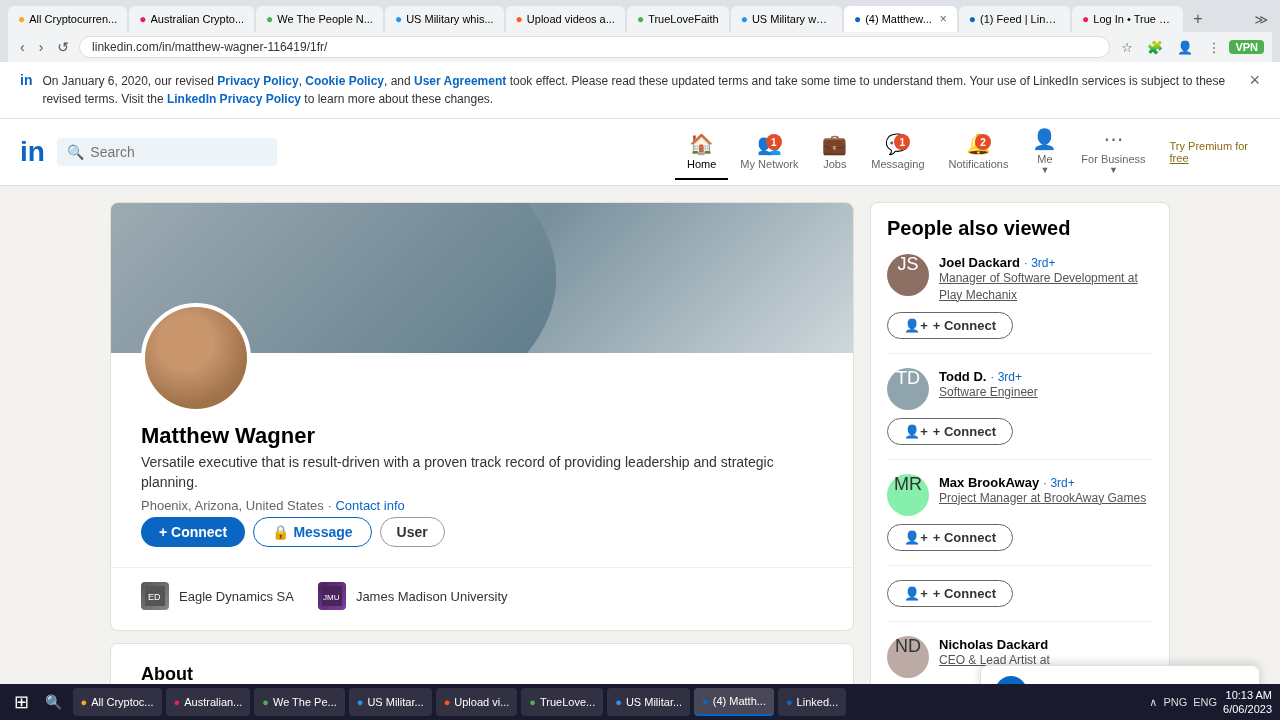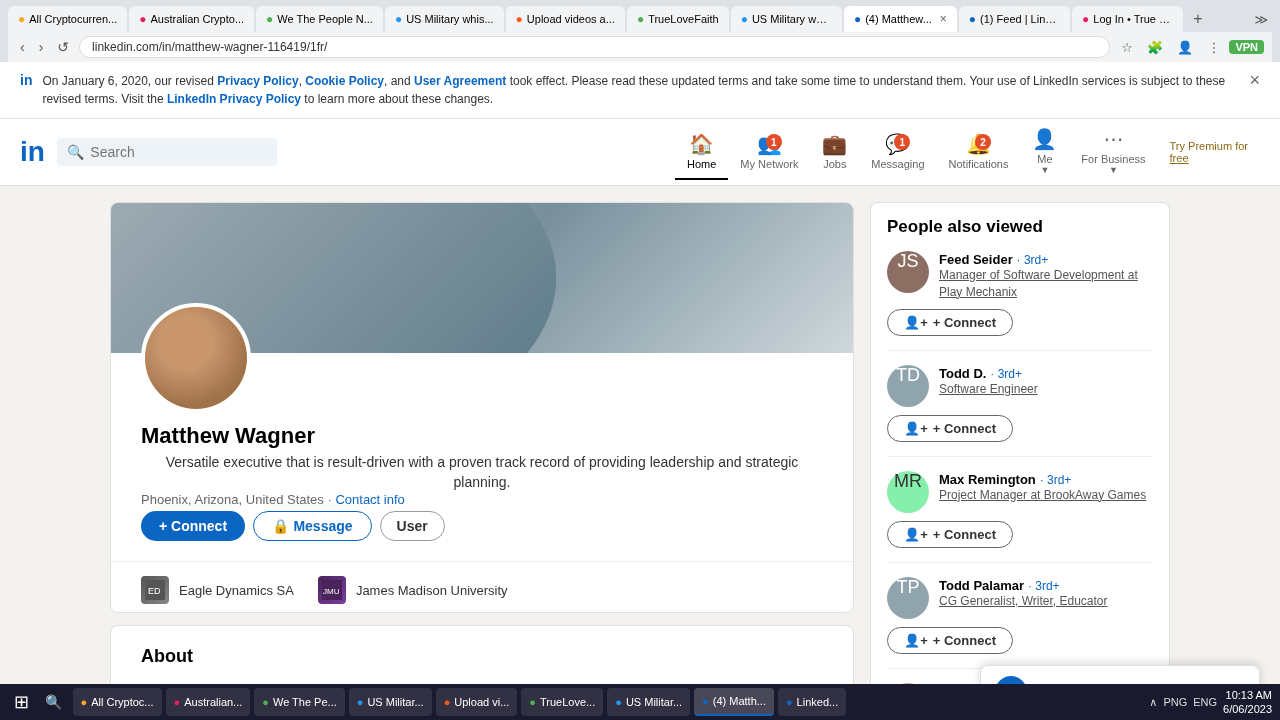--- a/index.html
+++ b/index.html
@@ -46,42 +46,42 @@
 
     
     .profile-section { flex: 1; }
     .profile-card { background: #fff; border-radius: 8px; overflow: hidden; border: 1px solid #e0e0e0; margin-bottom: 12px; }
     .profile-banner { height: 150px; background: linear-gradient(135deg, #b0bec5 0%, #78909c 50%, #cfd8dc 100%); position: relative; }
     .profile-banner-accent { position: absolute; left: 0; top: 0; width: 60%; height: 100%; background: linear-gradient(135deg, #9daab2 0%, #607d8b 100%); clip-path: ellipse(60% 110% at 40% 50%); }
     .profile-avatar-wrapper { position: absolute; bottom: -60px; left: 30px; }
     .profile-avatar { width: 110px; height: 110px; border-radius: 50%; border: 4px solid #fff; background: #c8a97a; overflow: hidden; display: flex; align-items: center; justify-content: center; font-size: 42px; color: #8b6914; }
     .profile-info { padding: 70px 30px 20px; }
     .profile-name { font-size: 22px; font-weight: 700; color: #000; margin-bottom: 4px; }
-    .profile-headline { font-size: 14px; color: #333; line-height: 1.4; text-align: center; }
+    .profile-headline { font-size: 14px; color: #333; margin-bottom: 6px; line-height: 1.4; }
     .profile-location { font-size: 13px; color: #666; margin-bottom: 4px; }
     .profile-location a { color: #0a66c2; text-decoration: none; }
     .profile-connections { font-size: 13px; color: #0a66c2; font-weight: 600; margin-bottom: 14px; }
     .profile-actions { display: flex; gap: 8px; align-items: center; flex-wrap: wrap; }
     .btn-connect { background: #0a66c2; color: #fff; border: none; border-radius: 20px; padding: 7px 18px; font-size: 14px; font-weight: 600; cursor: pointer; display: flex; align-items: center; gap: 5px; }
     .btn-message { background: #fff; color: #0a66c2; border: 1.5px solid #0a66c2; border-radius: 20px; padding: 6px 18px; font-size: 14px; font-weight: 600; cursor: pointer; display: flex; align-items: center; gap: 5px; }
     .btn-more { background: #fff; color: #333; border: 1.5px solid #999; border-radius: 20px; padding: 6px 16px; font-size: 14px; font-weight: 600; cursor: pointer; }
-    .profile-experience { display: flex; gap: 24px; padding: 0 30px 8px; border-top: 1px solid #f0f0f0; padding-top: 14px; }
+    .profile-experience { display: flex; gap: 24px; padding: 0 30px 20px; border-top: 1px solid #f0f0f0; padding-top: 14px; }
     .exp-item { display: flex; align-items: center; gap: 10px; font-size: 13px; color: #333; }
     .exp-logo { width: 28px; height: 28px; border-radius: 4px; background: #e0e0e0; overflow: hidden; display: flex; align-items: center; justify-content: center; font-size: 10px; color: #666; }
     .exp-logo.eagle { background: linear-gradient(135deg, #555, #888); }
     .exp-logo.jmu { background: linear-gradient(135deg, #4a235a, #7b3fa0); }
 
     
     .about-card { background: #fff; border-radius: 8px; border: 1px solid #e0e0e0; padding: 20px 30px; }
     .about-title { font-size: 18px; font-weight: 700; margin-bottom: 12px; }
 
     
     .sidebar { width: 300px; flex-shrink: 0; }
     .sidebar-card { background: #fff; border: 1px solid #e0e0e0; border-radius: 8px; padding: 14px 16px; }
-    .sidebar-title { font-size: 17px; font-weight: 700; margin-bottom: 14px; color: #000; }
+    .sidebar-title { font-size: 20px; font-weight: 700; margin-bottom: 14px; color: #000; }
     .sidebar-person { display: flex; flex-direction: column; margin-bottom: 14px; padding-bottom: 14px; border-bottom: 1px solid #f0f0f0; }
     .sidebar-person:last-of-type { border-bottom: none; }
     .sidebar-person-row { display: flex; align-items: flex-start; gap: 10px; margin-bottom: 8px; }
     .sidebar-avatar { width: 42px; height: 42px; border-radius: 50%; background: #bdbdbd; flex-shrink: 0; display: flex; justify-content: center; font-size: 18px; color: #fff; }
     .sidebar-person-info { flex: 1; }
     .sidebar-person-title { font-size: 12px; color: #555; line-height: 1.4; text-decoration: underline; }
     .sidebar-connect-btn { display: flex; align-items: center; gap: 5px; border: 1.5px solid #666; border-radius: 20px; padding: 5px 16px; background: #fff; color: #333; font-size: 13px; font-weight: 600; cursor: pointer; width: fit-content; }
 
     
     .messaging-widget { position: fixed; bottom: 0; right: 20px; background: #fff; border-radius: 8px 8px 0 0; border: 1px solid #e0e0e0; box-shadow: 0 -2px 10px rgba(0,0,0,0.15); width: 280px; z-index: 100; }
@@ -292,21 +292,21 @@
     <div class="sidebar-card">
       <div class="sidebar-title">People also viewed</div>
 
       <div class="sidebar-person">
         <div class="sidebar-person-row">
           <div class="sidebar-avatar" style="background:#8d6e63">
             <span>JS</span>
           </div>
           <div class="sidebar-person-info">
             <div>
-              <span style="font-weight:700;font-size:13px;color:#000">Feed Seider</span>
+              <span style="font-weight:700;font-size:13px;color:#000">Joel Dackard</span>
               <span style="font-size:12px;color:#0a66c2">· 3rd+</span>
             </div>
             <div class="sidebar-person-title">Manager of Software Development at Play Mechanix</div>
           </div>
         </div>
         <button class="sidebar-connect-btn">
           <span>👤+</span>
           <span>+ Connect</span>
         </button>
       </div>
@@ -330,45 +330,33 @@
         </button>
       </div>
 
       <div class="sidebar-person">
         <div class="sidebar-person-row">
           <div class="sidebar-avatar" style="background:#86efac">
             <span style="color:#333">MR</span>
           </div>
           <div class="sidebar-person-info">
             <div>
-              <span style="font-weight:700;font-size:13px;color:#000">Max Remington</span>
+              <span style="font-weight:700;font-size:13px;color:#000">Max BrookAway</span>
               <span style="font-size:12px;color:#0a66c2">· 3rd+</span>
             </div>
             <div class="sidebar-person-title">Project Manager at BrookAway Games</div>
           </div>
         </div>
         <button class="sidebar-connect-btn">
           <span>👤+</span>
           <span>+ Connect</span>
         </button>
       </div>
 
       <div class="sidebar-person">
-        <div class="sidebar-person-row">
-          <div class="sidebar-avatar" style="background:#90a4ae">
-            <span>TP</span>
-          </div>
-          <div class="sidebar-person-info">
-            <div>
-              <span style="font-weight:700;font-size:13px;color:#000">Todd Palamar</span>
-              <span style="font-size:12px;color:#0a66c2">· 3rd+</span>
-            </div>
-            <div class="sidebar-person-title">CG Generalist, Writer, Educator</div>
-          </div>
-        </div>
         <button class="sidebar-connect-btn">
           <span>👤+</span>
           <span>+ Connect</span>
         </button>
       </div>
 
       <div class="sidebar-person" style="border-bottom:none;margin-bottom:0;padding-bottom:0">
         <div class="sidebar-person-row">
           <div class="sidebar-avatar" style="background:#bcaaa4">
             <span style="color:#333">ND</span>

